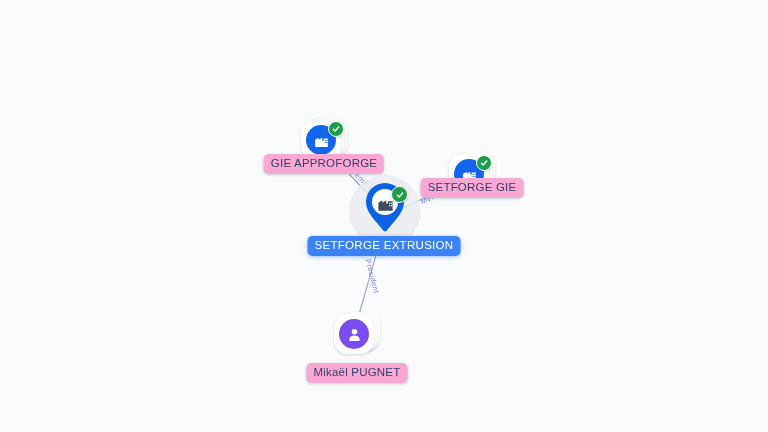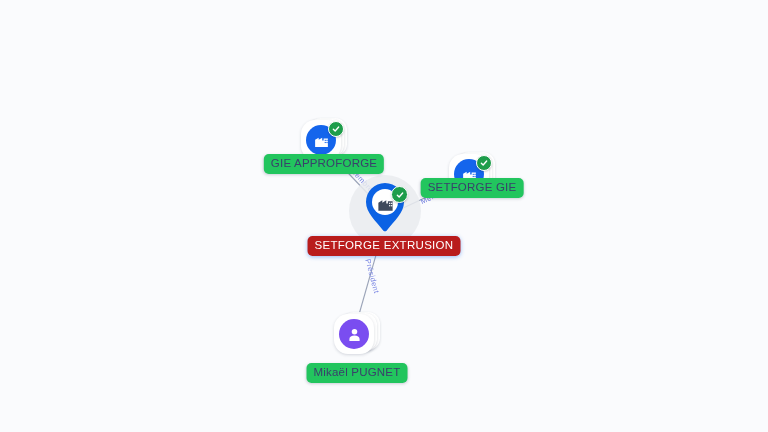--- a/index.html
+++ b/index.html
@@ -55,28 +55,28 @@
   }
   .pin .pinicon{
     position:absolute;left:13px;top:12px;width:20px;height:20px;
     display:flex;align-items:center;justify-content:center;
   }
   .pin .pinicon svg{width:19px;height:19px;display:block;}
 
   
   .label{
     position:absolute;transform:translate(-50%,0);
-    background:#22c55e;color:#39416b;
+    background:#f9a8d4;color:#39416b;
     font-size:11.5px;letter-spacing:.2px;white-space:nowrap;
     padding:3px 7px 4px 7px;border-radius:5px;
     box-shadow:0 1px 3px rgba(40,50,80,.22);
     line-height:1.15;
   }
   .label.sel{
-    background:#b91c1c;color:#ffffff;
+    background:#3b82f6;color:#ffffff;
     box-shadow:0 1px 4px rgba(26,108,240,.45);
     letter-spacing:.3px;
   }
 
   
   .elabel{
     position:absolute;color:#6f7de0;
     font-size:7.5px;letter-spacing:.4px;white-space:nowrap;
     transform-origin:0 0;pointer-events:none;
     opacity:.95;

